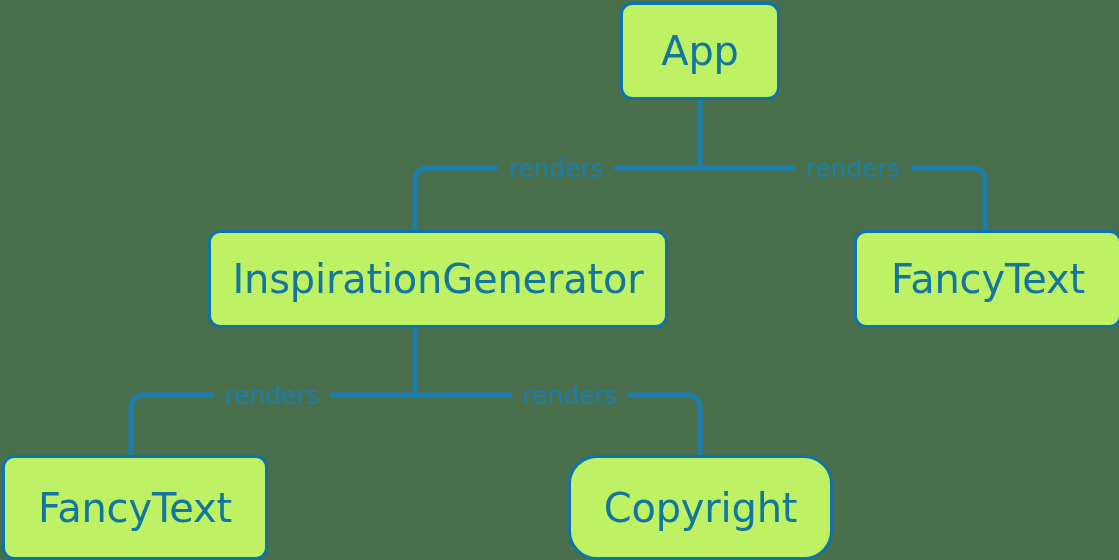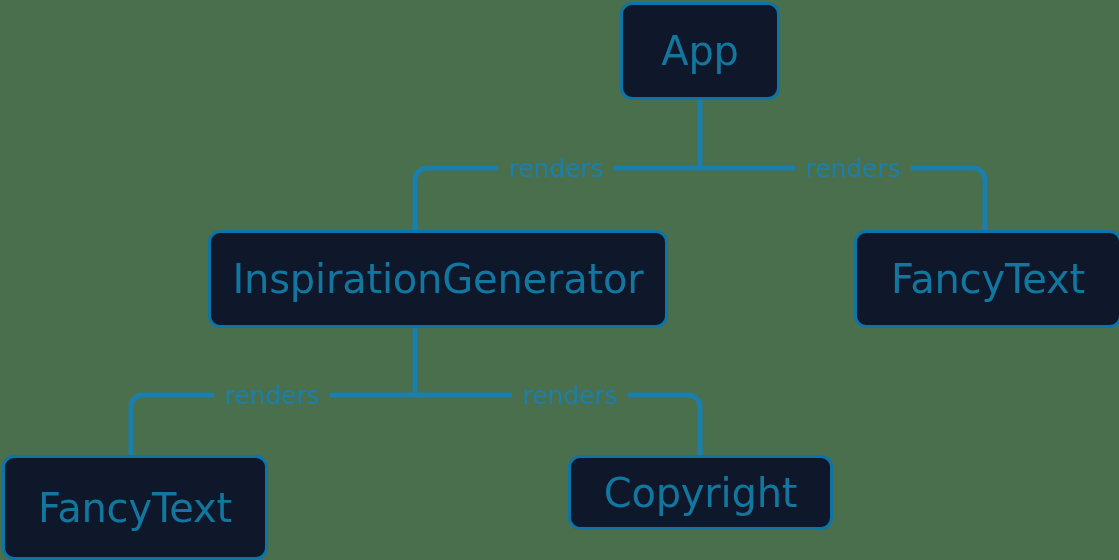--- a/index.html
+++ b/index.html
@@ -21,21 +21,21 @@
   #edge-layer {
     position: absolute;
     left: 0;
     top: 0;
     width: 1119px;
     height: 560px;
   }
   .node {
     position: absolute;
     box-sizing: border-box;
-    background: #0f172a;
+    background: #bef264;
     border: 3px solid #0e74a8;
     border-radius: 12px;
     display: flex;
     align-items: center;
     justify-content: center;
     color: #12769f;
     font-family: "DejaVu Sans", sans-serif;
     font-weight: 400;
     letter-spacing: -0.2px;
     white-space: nowrap;
@@ -88,21 +88,21 @@
   </div>
 
   <div class="node" style="left:854px; top:230px; width:268px; height:98px; font-size:40px;">
     <span>FancyText</span>
   </div>
 
   <div class="node" style="left:2px; top:455px; width:266px; height:105px; font-size:40px;">
     <span>FancyText</span>
   </div>
 
-  <div class="node" style="left:568px; top:455px; width:265px; height:75px; font-size:40px;">
+  <div class="node" style="left:568px; top:455px; width:265px; height:105px; font-size:40px;border-radius:29px;">
     <span>Copyright</span>
   </div>
 
   <div class="edge-label" style="left:556px; top:168px;">renders</div>
 
   <div class="edge-label" style="left:853px; top:168px;">renders</div>
 
   <div class="edge-label" style="left:272px; top:395px;">renders</div>
 
   <div class="edge-label" style="left:570px; top:395px;">renders</div>

